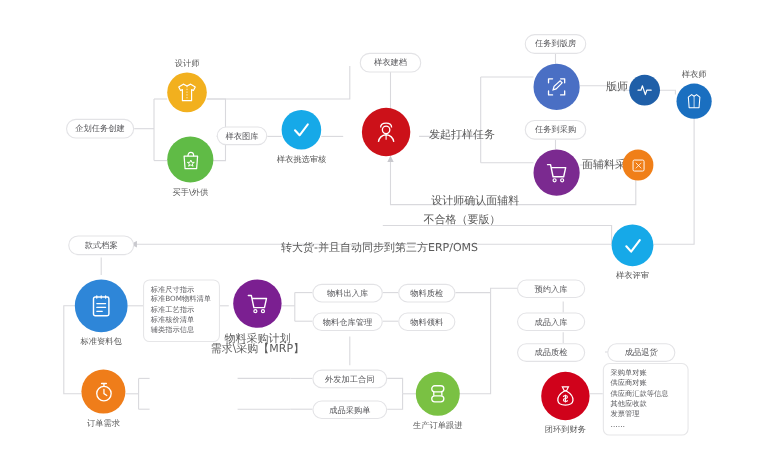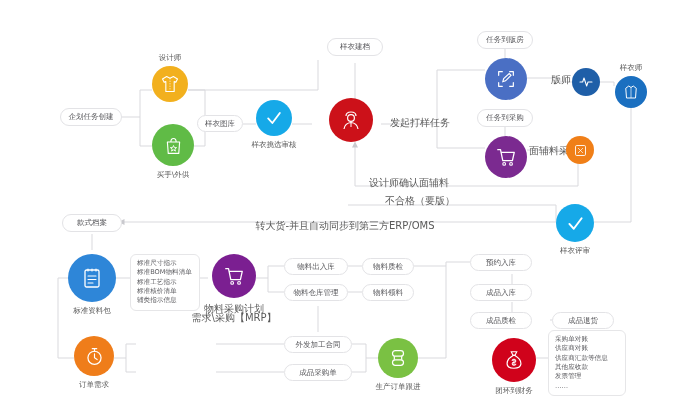--- a/index.html
+++ b/index.html
@@ -194,21 +194,21 @@
 
   <div class="pill" style="left:197px;top:115px;width:46px;height:17px;">样衣图库</div>
 
   <div class="node" style="left:256px;top:100px;width:36px;height:36px;background:#16a9e8;align-items:center;">
     <span class="node-cap cap-below">样衣挑选审核</span>
     <svg width="20" height="20" viewBox="0 0 24 24">
       <path d="M5 12.5 L10 18 L19 6" fill="none" stroke="#ffffff" stroke-width="2.2" stroke-linecap="round" stroke-linejoin="round"></path>
     </svg>
   </div>
 
-  <div class="pill" style="left:327px;top:38px;width:56px;height:18px;">样衣建档</div>
+  <div class="pill" style="left:327px;top:48px;width:56px;height:18px;">样衣建档</div>
 
   <div class="node" style="left:329px;top:98px;width:44px;height:44px;background:#cc1119;">
     <svg width="24" height="24" viewBox="0 0 24 24">
       <path d="M7 8 Q7 4 12 4 Q17 4 17 8" fill="none" stroke="#ffffff" stroke-width="1.2"></path>
       <circle cx="12" cy="10" r="3.4" fill="none" stroke="#ffffff" stroke-width="1.2"></circle>
       <path d="M5 21 Q6 15 12 14.5 Q18 15 19 21" fill="none" stroke="#ffffff" stroke-width="1.2"></path>
       <path d="M12 14.5 L12 19" stroke="#ffffff" stroke-width="1"></path>
     </svg>
   </div>
 
@@ -251,21 +251,21 @@
 
   <div class="ftext" style="left:529px;top:144px;">面辅料采购人</div>
 
   <div class="node" style="left:566px;top:136px;width:28px;height:28px;background:#f07f18;">
     <svg width="15" height="15" viewBox="0 0 24 24">
       <rect x="4" y="4" width="16" height="16" rx="2" fill="none" stroke="#ffffff" stroke-width="1.4"></rect>
       <path d="M8 8 L16 16 M16 8 L8 16" stroke="#ffffff" stroke-width="1.1"></path>
     </svg>
   </div>
 
-  <div class="ftext center" style="left:409px;top:176px;">设计师确认面辅料</div>
+  <div class="ftext center" style="left:432px;top:176px;">设计师确认面辅料</div>
 
   <div class="ftext center" style="left:420px;top:194px;">不合格（要版）</div>
 
   <div class="node" style="left:556px;top:204px;width:38px;height:38px;background:#16a9e8;">
     <span class="node-cap cap-below">样衣评审</span>
     <svg width="21" height="21" viewBox="0 0 24 24">
       <path d="M5 12.5 L10 18 L19 6" fill="none" stroke="#ffffff" stroke-width="2.2" stroke-linecap="round" stroke-linejoin="round"></path>
     </svg>
   </div>
 

